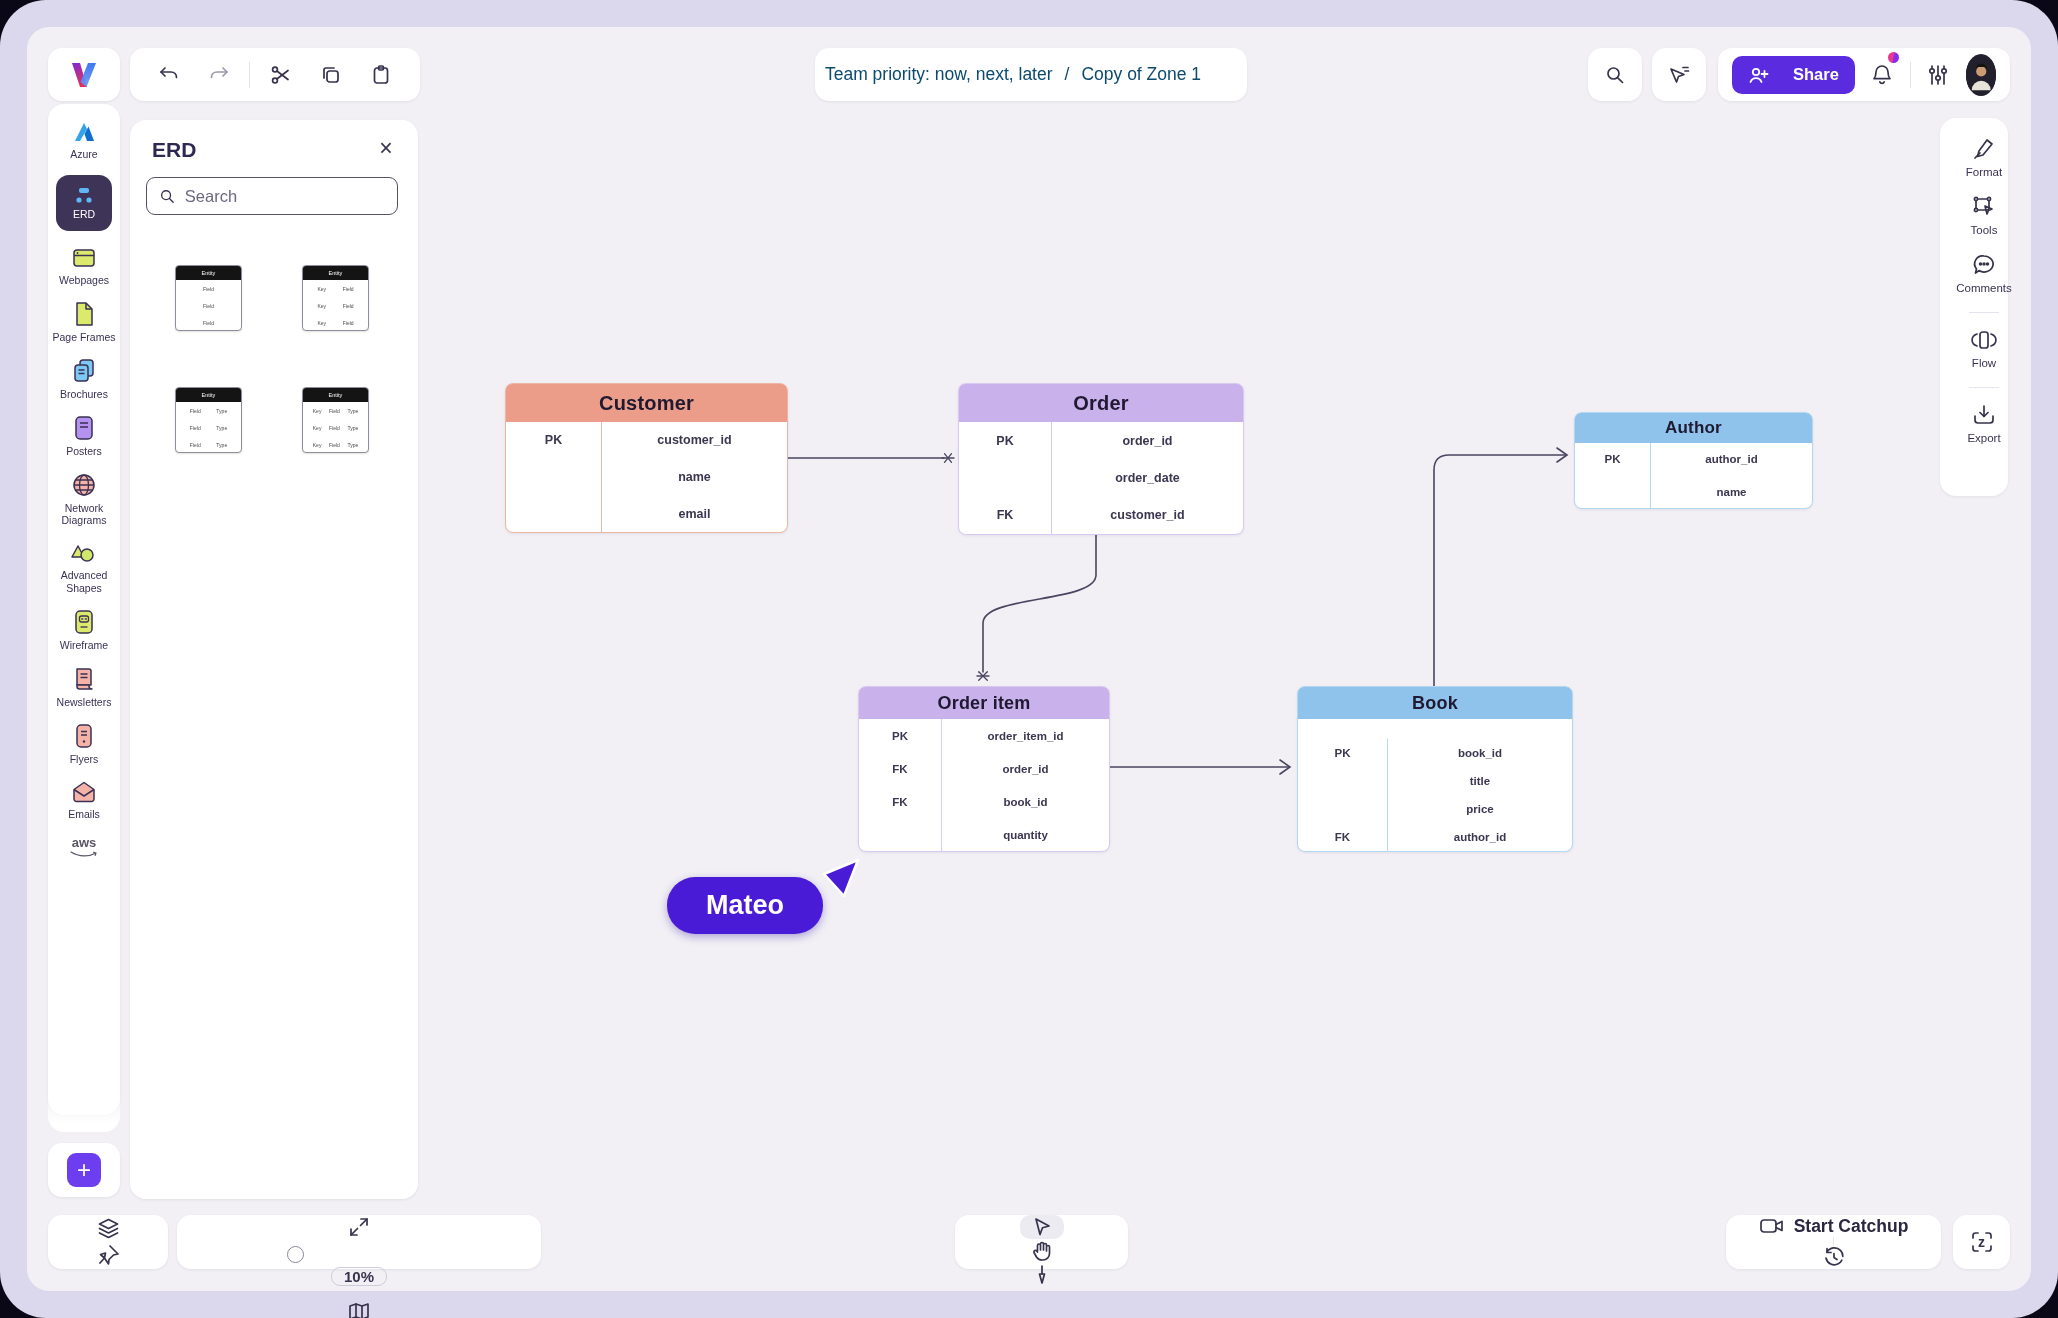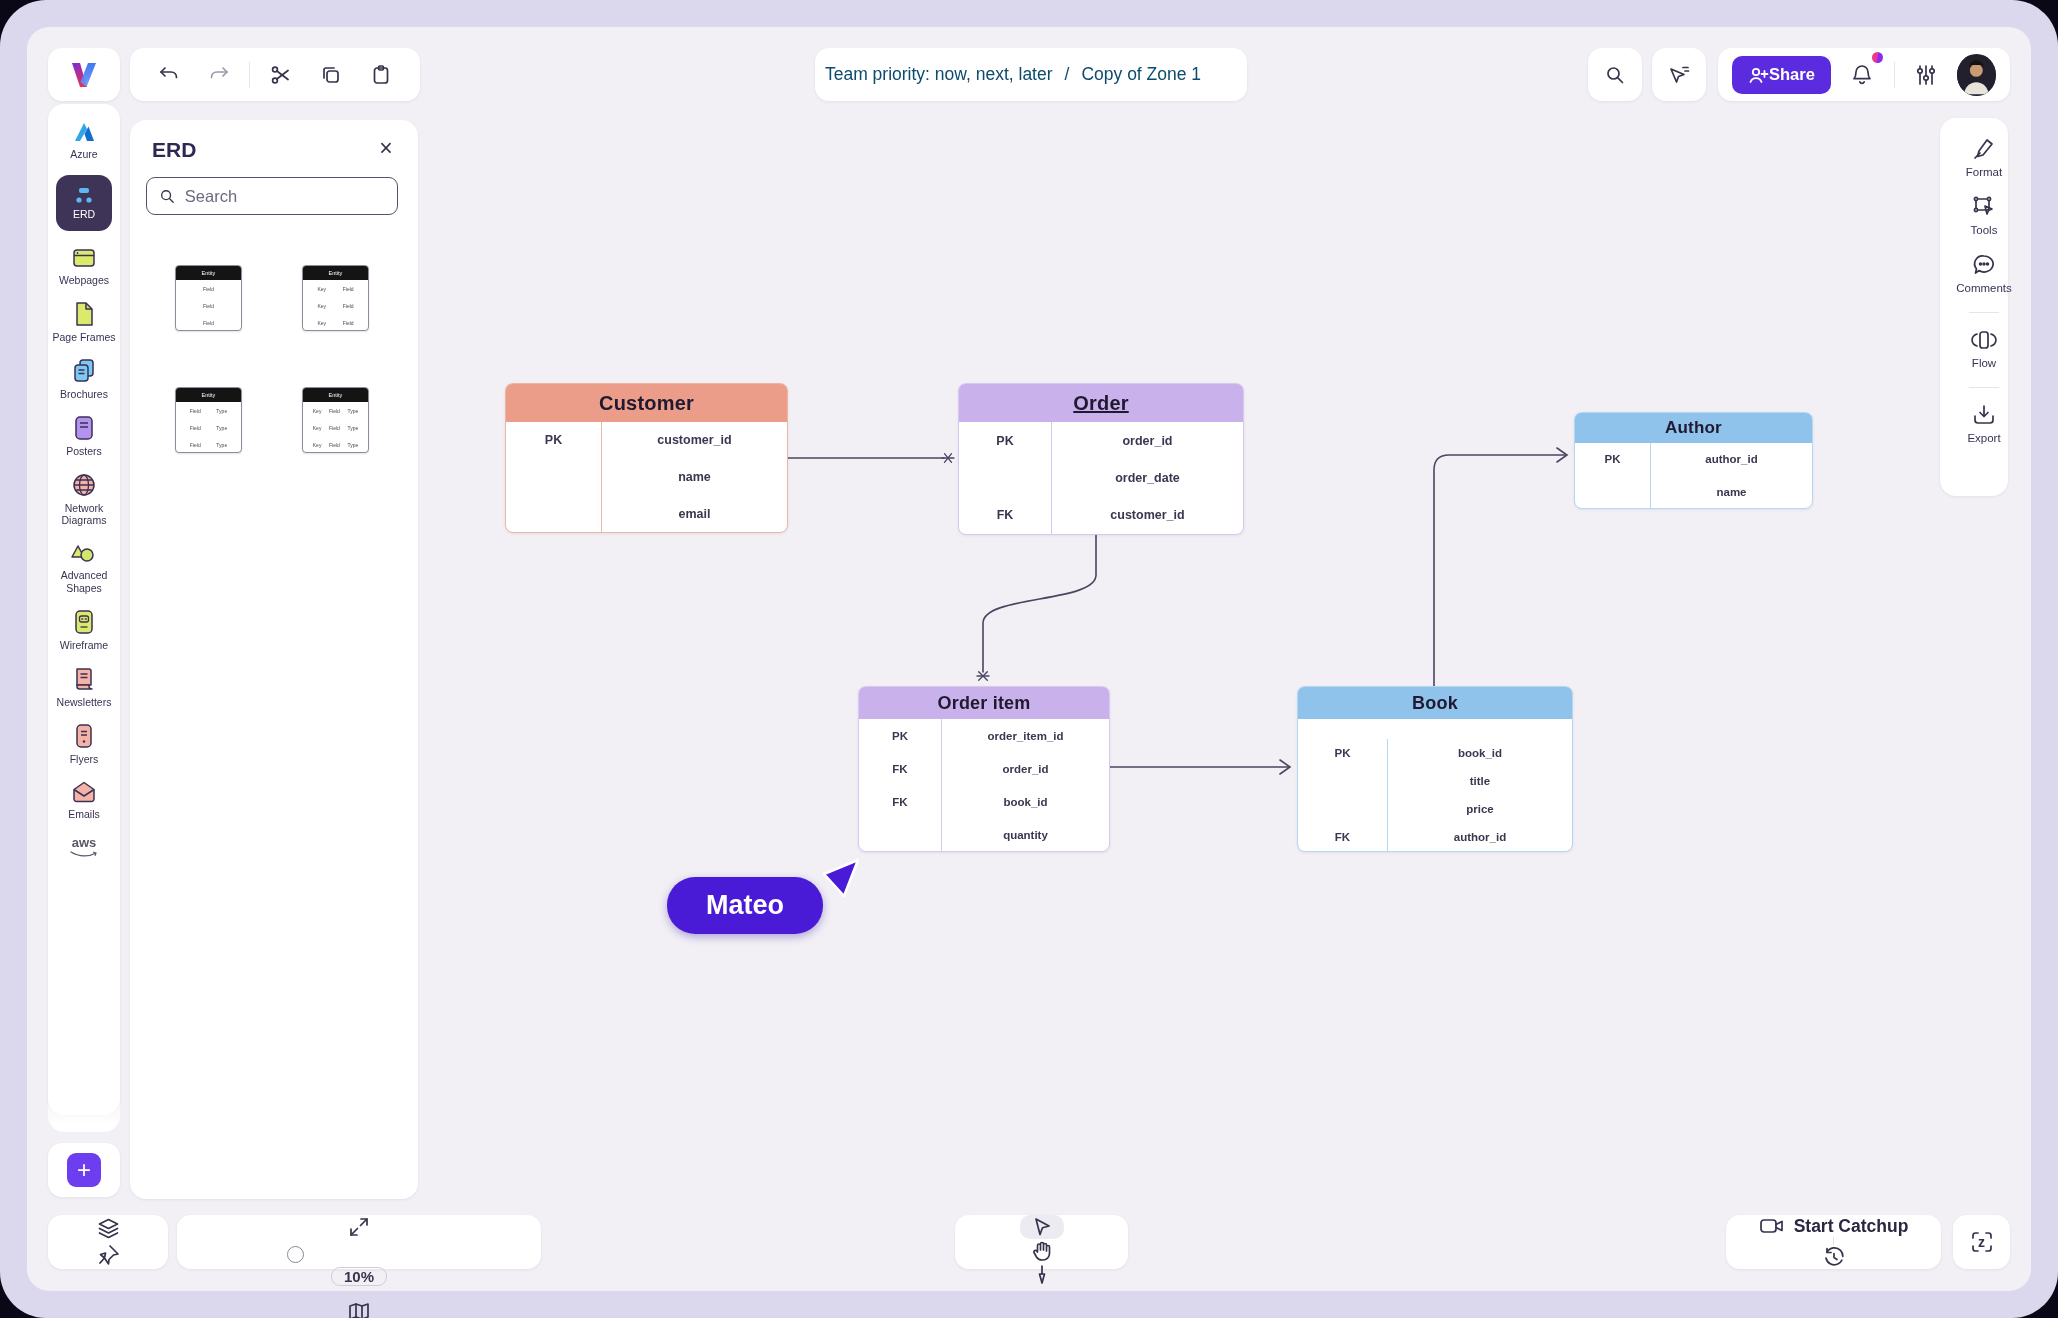--- a/index.html
+++ b/index.html
@@ -14,21 +14,21 @@
 
   
   .logo-card { left:48px; top:48px; width:72px; height:53px; display:flex; align-items:center; justify-content:center; }
   .tools-card { left:130px; top:48px; width:290px; height:53px; display:flex; align-items:center; justify-content:space-around; padding:0 14px; }
   .crumb-card { left:815px; top:48px; width:432px; height:53px; display:flex; align-items:center; justify-content:center; gap:12px; padding:0 20px; }
   .crumb-card .txt { font-size:17.5px; color:#0c4a6e; white-space:nowrap; }
   .crumb-sep { color:#b9b6c6; font-size:17px; }
   .search-card { left:1588px; top:48px; width:54px; height:53px; display:flex; align-items:center; justify-content:center; }
   .present-card { left:1652px; top:48px; width:54px; height:53px; display:flex; align-items:center; justify-content:center; }
   .actions-card { left:1718px; top:48px; width:292px; height:53px; display:flex; align-items:center; gap:13px; padding:0 14px; }
-  .share-btn { display:flex; align-items:center; gap:0; height:38px; padding:0 16px; background:#5b2be0; color:#fff; font-size:16.5px; font-weight:700; border-radius:10px; border:none; }
+  .share-btn { display:flex; align-items:center; gap:24px; height:38px; padding:0 16px; background:#5b2be0; color:#fff; font-size:16.5px; font-weight:700; border-radius:10px; border:none; }
   .bell-wrap { position:relative; }
   .notif-dot { position:absolute; right:-2px; top:-3px; width:11px; height:11px; border-radius:50%; background:linear-gradient(100deg,#e8398e 45%,#8a2bf0 55%); }
   .avatar { width:42px; height:42px; border-radius:50%; background:#23202e; overflow:hidden; display:flex; align-items:center; justify-content:center; }
 
   
   .sidebar { left:48px; top:104px; width:72px; height:1011px; border-radius:16px; display:flex; flex-direction:column; align-items:center; padding-top:16px; gap:0; overflow:hidden; }
   .side-item { display:flex; flex-direction:column; align-items:center; margin-bottom:15px; width:70px; }
   .side-label { font-size:10.5px; color:#3a3153; text-align:center; line-height:1.15; margin-top:4px; }
   .erd-tile { width:56px; height:56px; background:#3e3457; border-radius:13px; display:flex; flex-direction:column; align-items:center; justify-content:center; gap:4px; margin-bottom:15px; }
   .erd-tile .side-label { color:#fff; margin-top:0; font-size:10.5px; }
@@ -57,21 +57,21 @@
   
   .entity { position:absolute; background:#fff; border:1.6px solid var(--bc); border-radius:8px; display:flex; flex-direction:column; box-shadow:0 1px 3px rgba(40,30,80,.08); }
   .entity-header { border-radius:6px 6px 0 0; font-weight:700; color:#1f1a31; display:flex; align-items:center; justify-content:center; letter-spacing:.2px; }
   .entity-body { flex:1; display:flex; min-height:0; }
   .entity-keys { width:var(--kw); border-right:1.6px solid var(--bc); display:grid; grid-auto-rows:1fr; }
   .entity-fields { flex:1; display:grid; grid-auto-rows:1fr; }
   .cell { display:flex; align-items:center; justify-content:center; font-size:12.5px; font-weight:700; color:#3c3650; }
   .e-customer { left:505px; top:383px; width:283px; height:150px; --kw:96px; }
   .e-customer .entity-header { height:38px; font-size:20px; }
   .e-order { left:958px; top:383px; width:286px; height:152px; --kw:93px; }
-  .e-order .entity-header { height:38px; font-size:20px;text-decoration:underline; }
+  .e-order .entity-header { height:38px; font-size:20px; }
   .e-author { left:1574px; top:412px; width:239px; height:97px; --kw:76px; }
   .e-author .entity-header { height:30px; font-size:17px; }
   .e-author .cell { font-size:11.5px; }
   .e-orderitem { left:858px; top:686px; width:252px; height:166px; --kw:83px; }
   .e-orderitem .entity-header { height:32px; font-size:18px; }
   .e-orderitem .cell { font-size:11.5px; }
   .e-book { left:1297px; top:686px; width:276px; height:166px;gap:20px; --kw:90px; }
   .e-book .entity-header { height:32px; font-size:18px; }
   .e-book .cell { font-size:11.5px; }
 

